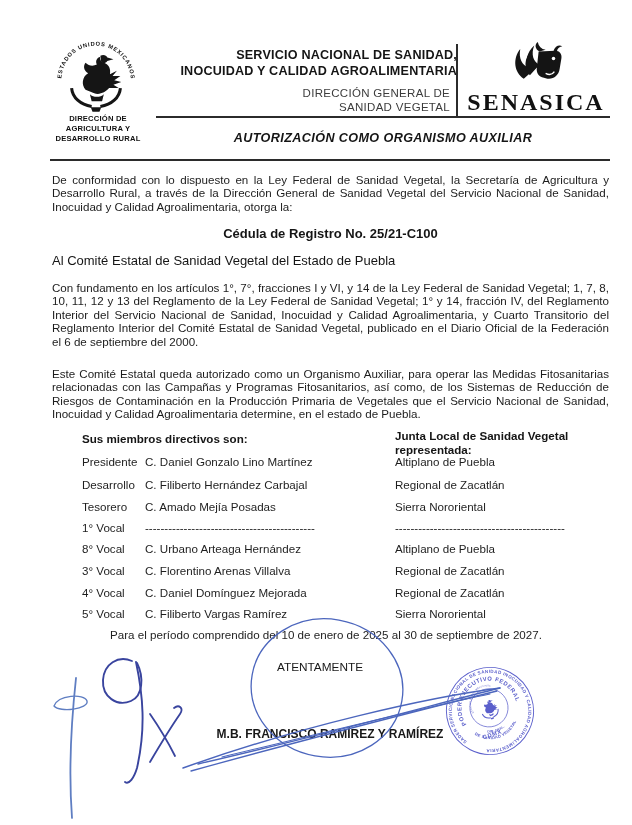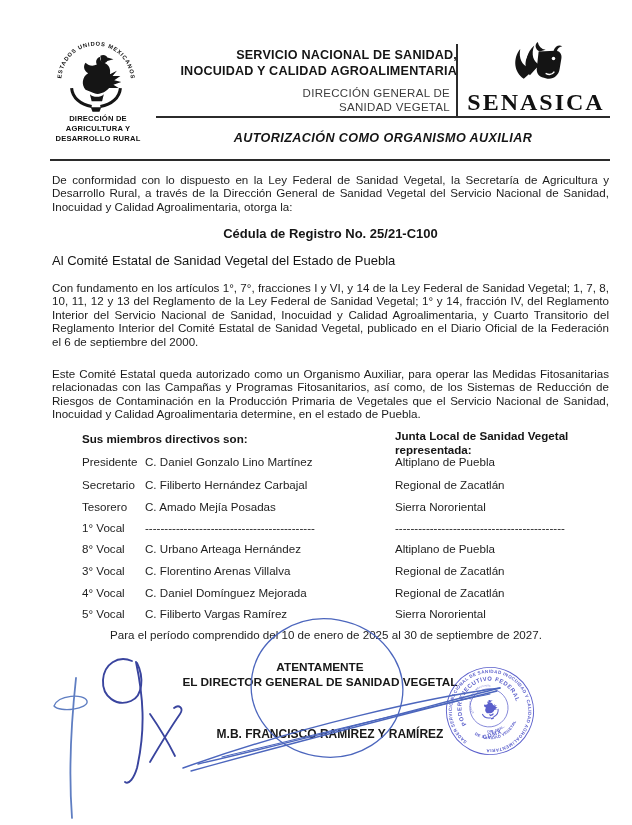--- a/index.html
+++ b/index.html
@@ -41,21 +41,21 @@
   .members .hdr{font-weight:bold;color:#151515;line-height:13.5px;}
   .hdr-left{left:0;top:3px;width:300px;}
   .hdr-right{left:313px;top:0;width:180px;}
   .mrow{position:absolute;left:0;width:490px;white-space:nowrap;}
   .mrow .role{position:absolute;left:0;}
   .mrow .name{position:absolute;left:63px;}
   .mrow .junta{position:absolute;left:313px;}
   
   .period{left:20px;top:628px;width:612px;text-align:center;font-size:11.6px;}
   .close-block{left:20px;top:660px;width:600px;text-align:center;
-    font-size:11.8px;font-weight:bold;line-height:14.5px;color:#181818;}
+    font-size:11.8px;font-weight:normal;line-height:14.5px;color:#181818;}
   .signer{left:20px;top:727px;width:620px;text-align:center;
     font-size:12px;font-weight:bold;color:#181818;}
   
   .stamp{left:432px;top:653px;width:116px;height:116px;opacity:.88;z-index:3;}
   .sig{left:0;top:0;width:632px;height:825px;z-index:4;pointer-events:none;}
   svg text{font-family:"Liberation Sans","DejaVu Sans",sans-serif;}
 </style>
 </head>
 <body>
 
@@ -123,21 +123,21 @@
   <div class="abs members">
     <div class="abs hdr hdr-left">Sus miembros directivos son:</div>
     <div class="abs hdr hdr-right">Junta Local de Sanidad Vegetal representada:</div>
 
     <div class="mrow" style="top:26px">
       <span class="role">Presidente</span>
       <span class="name">C. Daniel Gonzalo Lino Martínez</span>
       <span class="junta">Altiplano de Puebla</span>
     </div>
     <div class="mrow" style="top:49px">
-      <span class="role">Secretario</span>
+      <span class="role">Desarrollo</span>
       <span class="name">C. Filiberto Hernández Carbajal</span>
       <span class="junta">Regional de Zacatlán</span>
     </div>
     <div class="mrow" style="top:71px">
       <span class="role">Tesorero</span>
       <span class="name">C. Amado Mejía Posadas</span>
       <span class="junta">Sierra Nororiental</span>
     </div>
     <div class="mrow" style="top:92px">
       <span class="role">1° Vocal</span>
@@ -162,21 +162,20 @@
     <div class="mrow" style="top:178px">
       <span class="role">5° Vocal</span>
       <span class="name">C. Filiberto Vargas Ramírez</span>
       <span class="junta">Sierra Nororiental</span>
     </div>
   </div>
 
   <div class="abs period">Para el período comprendido del 10 de enero de 2025 al 30 de septiembre de 2027.</div>
   <div class="abs close-block">
     <div>ATENTAMENTE</div>
-    <div>EL DIRECTOR GENERAL DE SANIDAD VEGETAL</div>
   </div>
   <div class="abs signer">M.B. FRANCISCO RAMÍREZ Y RAMÍREZ</div>
 
   <svg class="abs stamp" viewBox="0 0 140 140">
     <g transform="rotate(-18 70 70)" fill="#4449c4" style="color:#4449c4">
       <circle cx="70" cy="70" r="52.5" fill="none" stroke="#4449c4" stroke-width="1.1"></circle>
       <defs>
         <path id="ringOuter" d="M 32.3,96.4 A 46,46 0 1 1 107.7,43.6 A 46,46 0 1 1 32.3,96.4"></path>
         <path id="ringInner" d="M 38,76.5 A 33.5,33.5 0 1 1 102,76.5"></path>
         <path id="ringMicro" d="M 51,66 A 20,20 0 1 1 89,66"></path>

